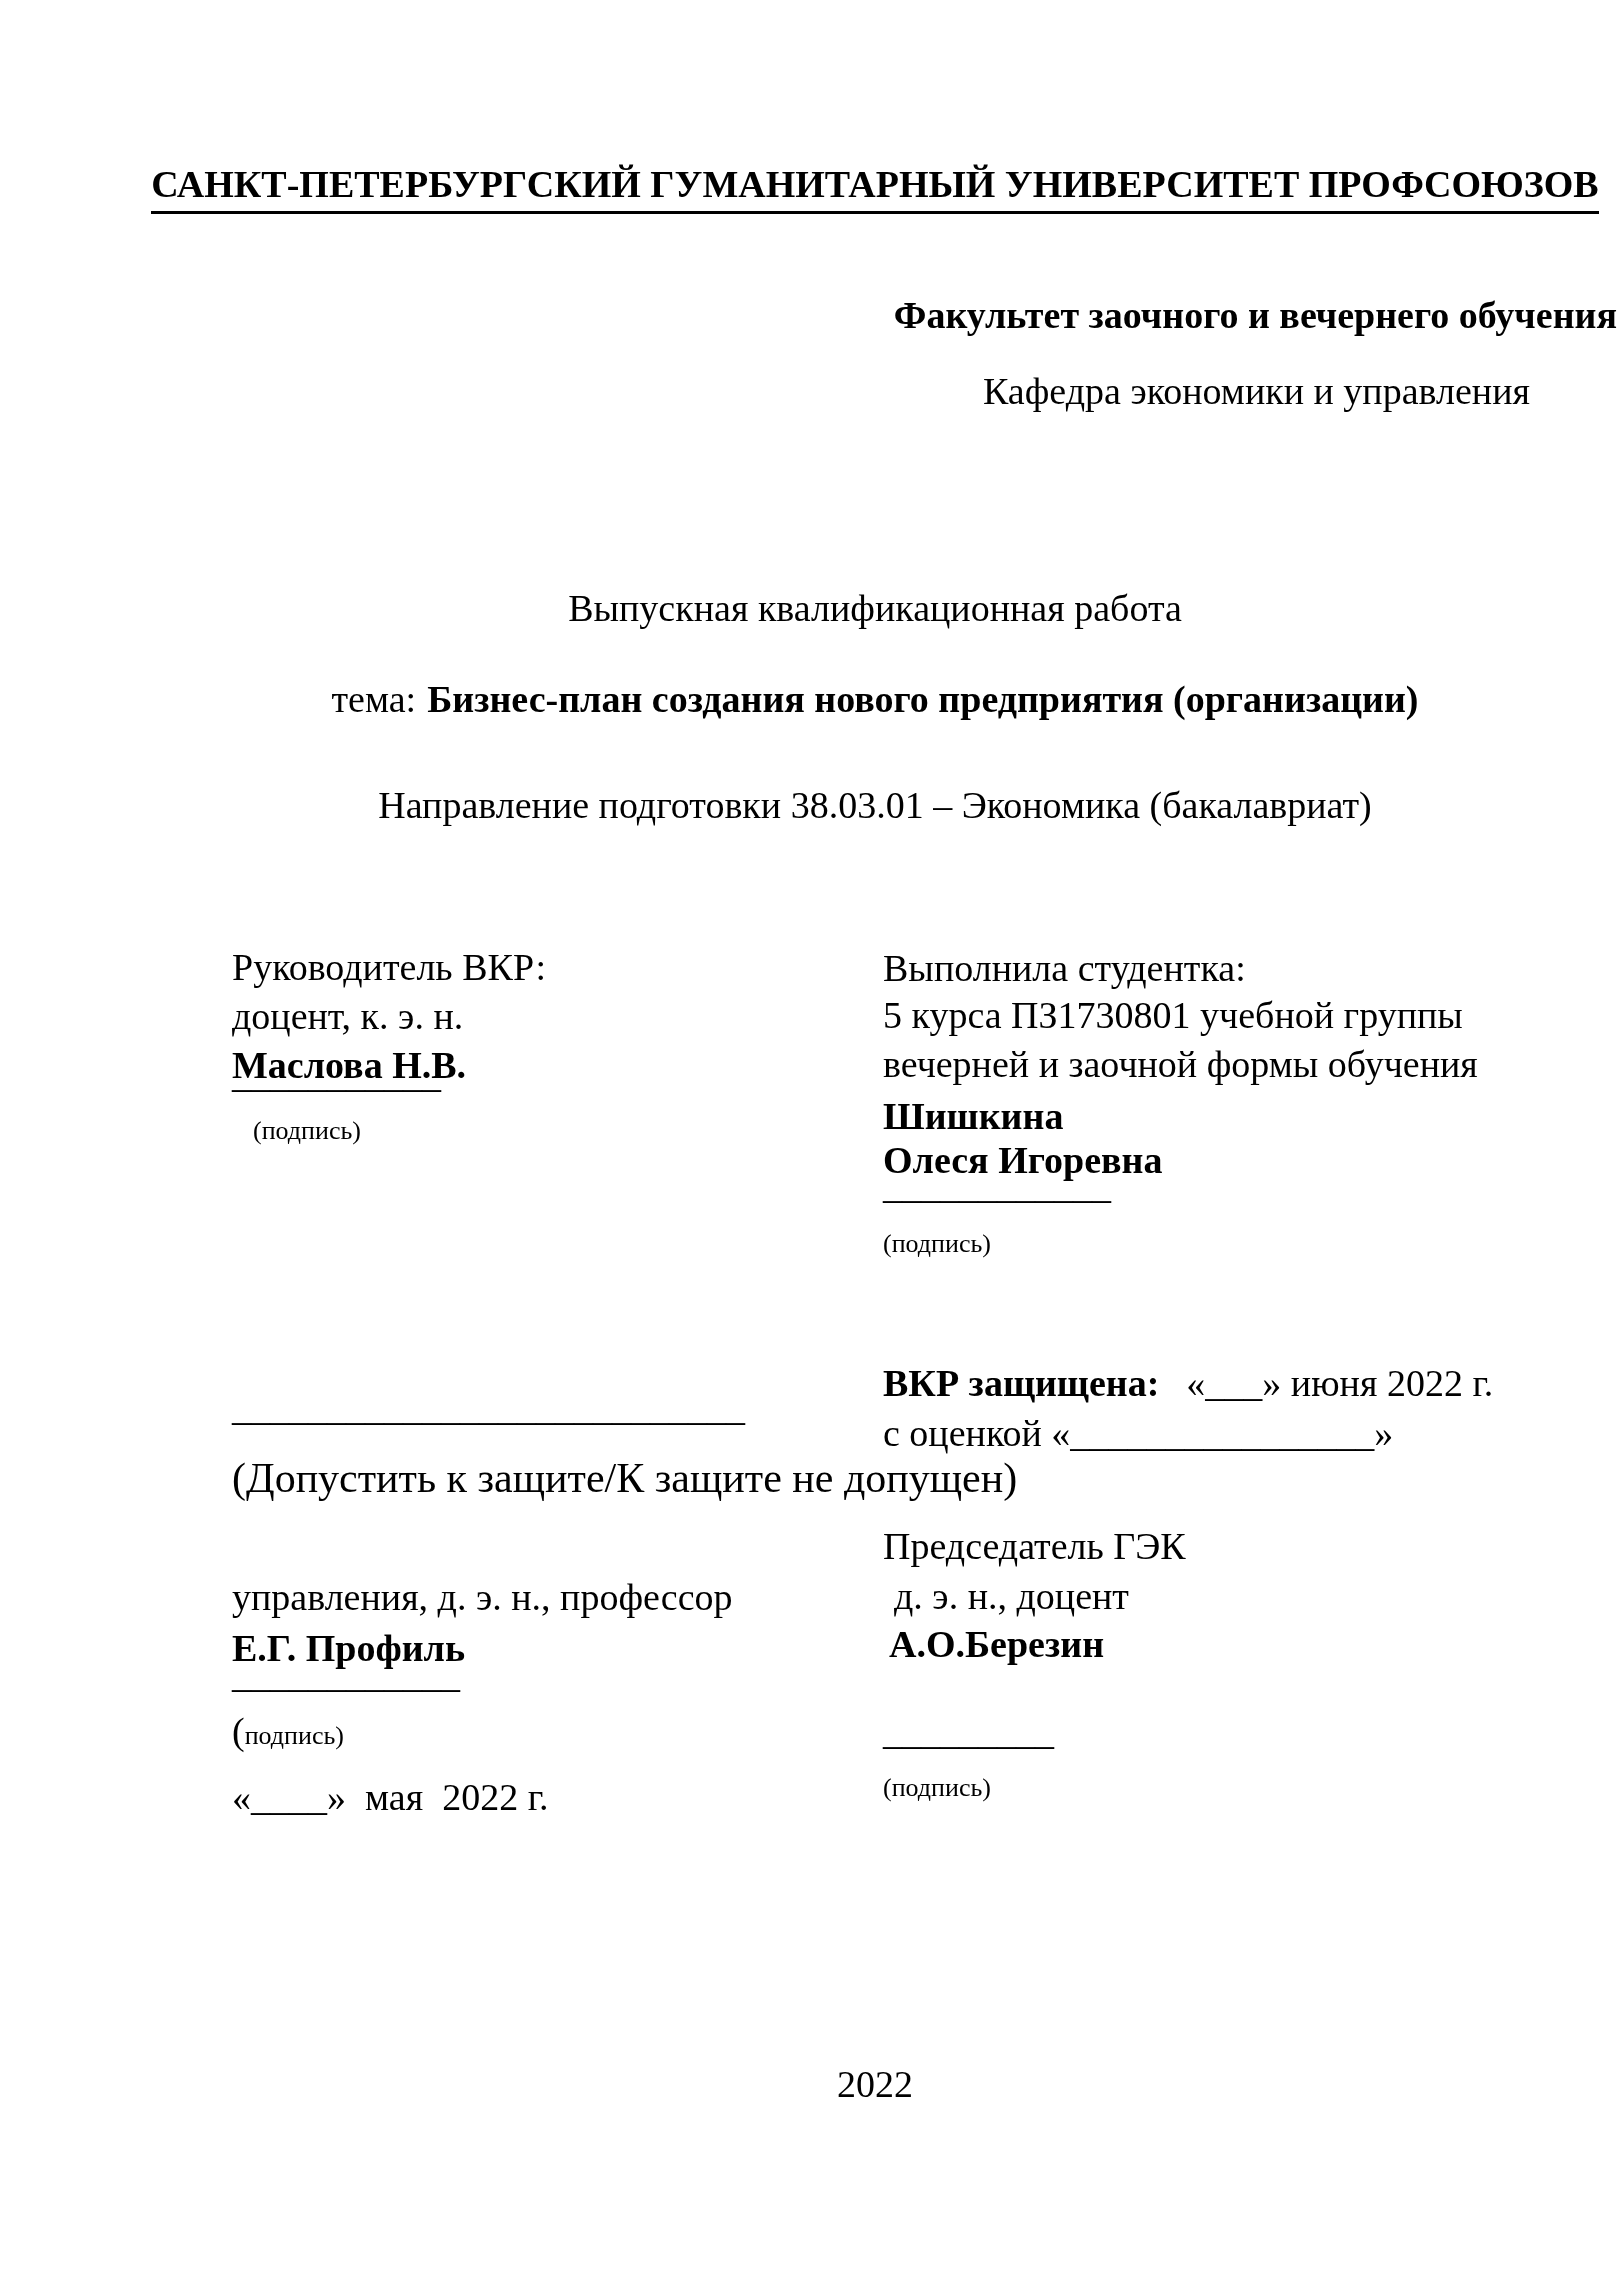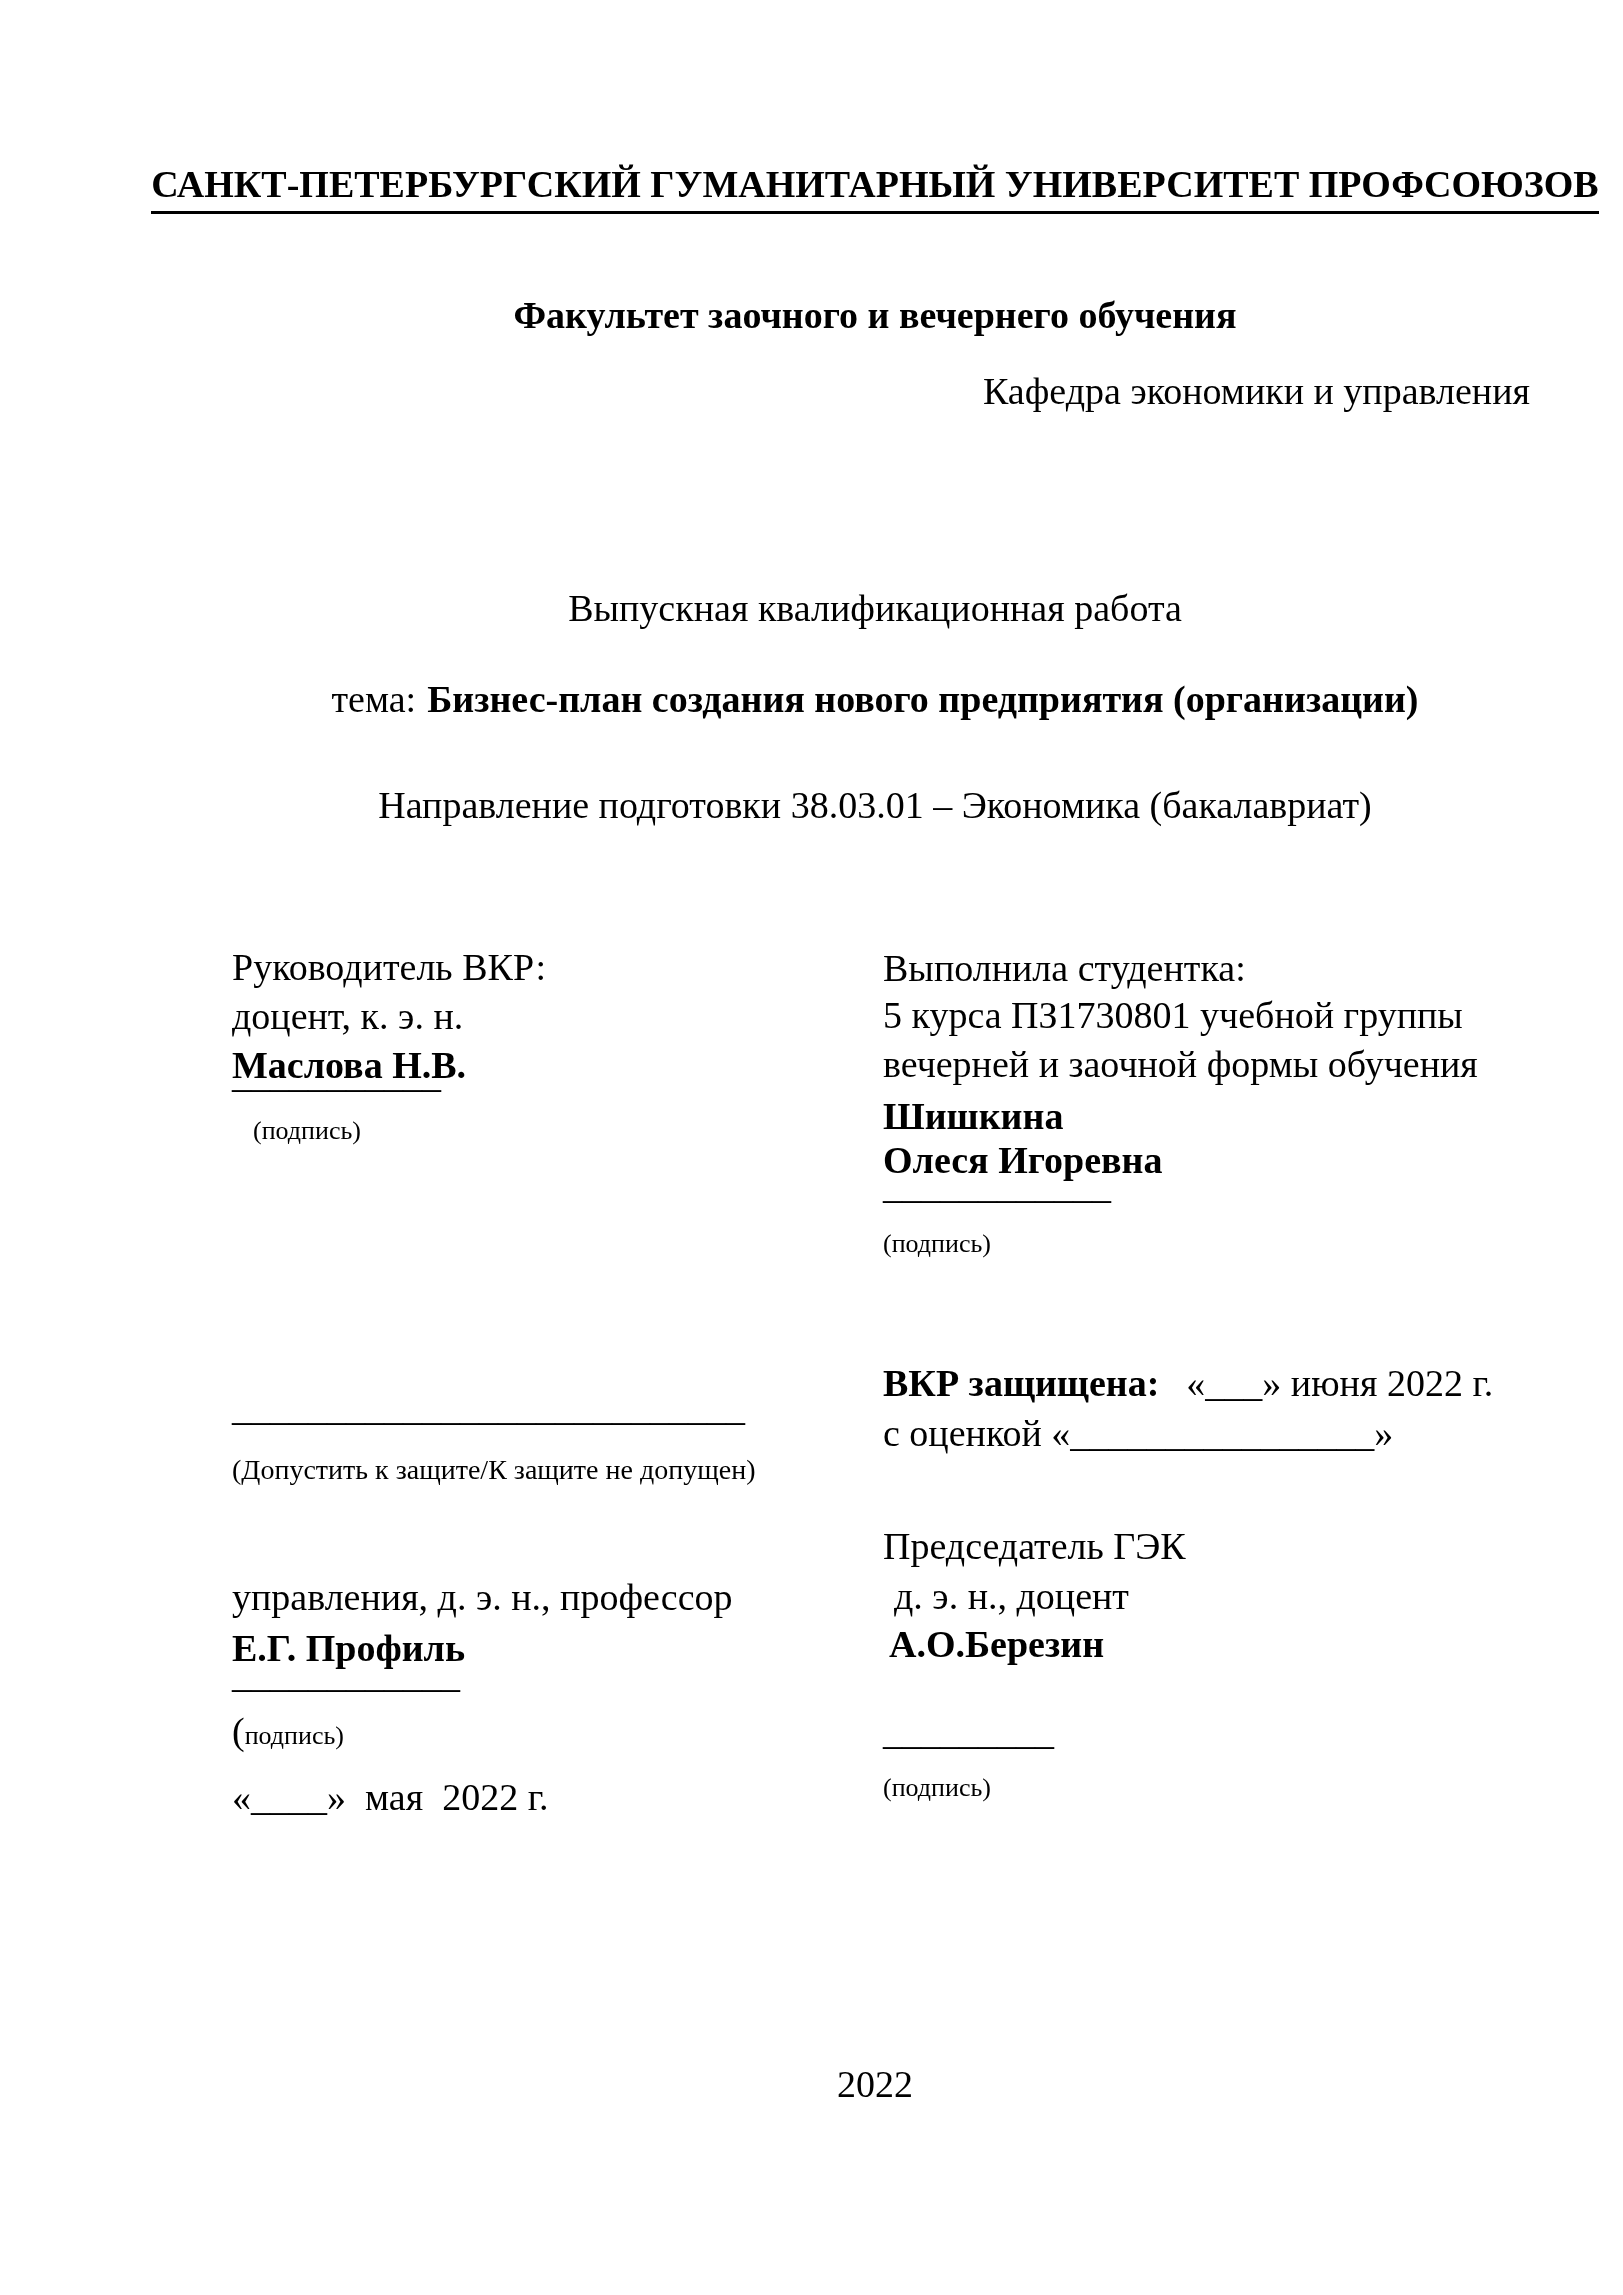--- a/index.html
+++ b/index.html
@@ -22,29 +22,29 @@
     line-height: 1.15;
     white-space: nowrap;
   }
   .center {
     left: 133px;
     width: 1484px;
     text-align: center;
   }
   .bold { font-weight: bold; }
   .small { font-size: 26px; }
-  .mid { font-size: 28px; }
+  .mid { font-size: 42px; }
   .pre { white-space: pre; }
 
   .univ { top: 163px; font-size: 38px; }
   .univ .u-inner {
     border-bottom: 3.9px solid #000;
     padding-bottom: 6.3px;
   }
-  .faculty { top: 294px; }
+  .faculty { top: 294px; text-align: right; }
   .kafedra { top: 370px; right: 93px; text-align: right; }
 
   .worktype { top: 587px; }
   .tema { top: 678px; }
   .tema .theme-label { margin-right: 11px; }
   .napravlenie { top: 784px; }
   .profil { top: 832px; }
 
   
   .col-l { left: 232px; }

